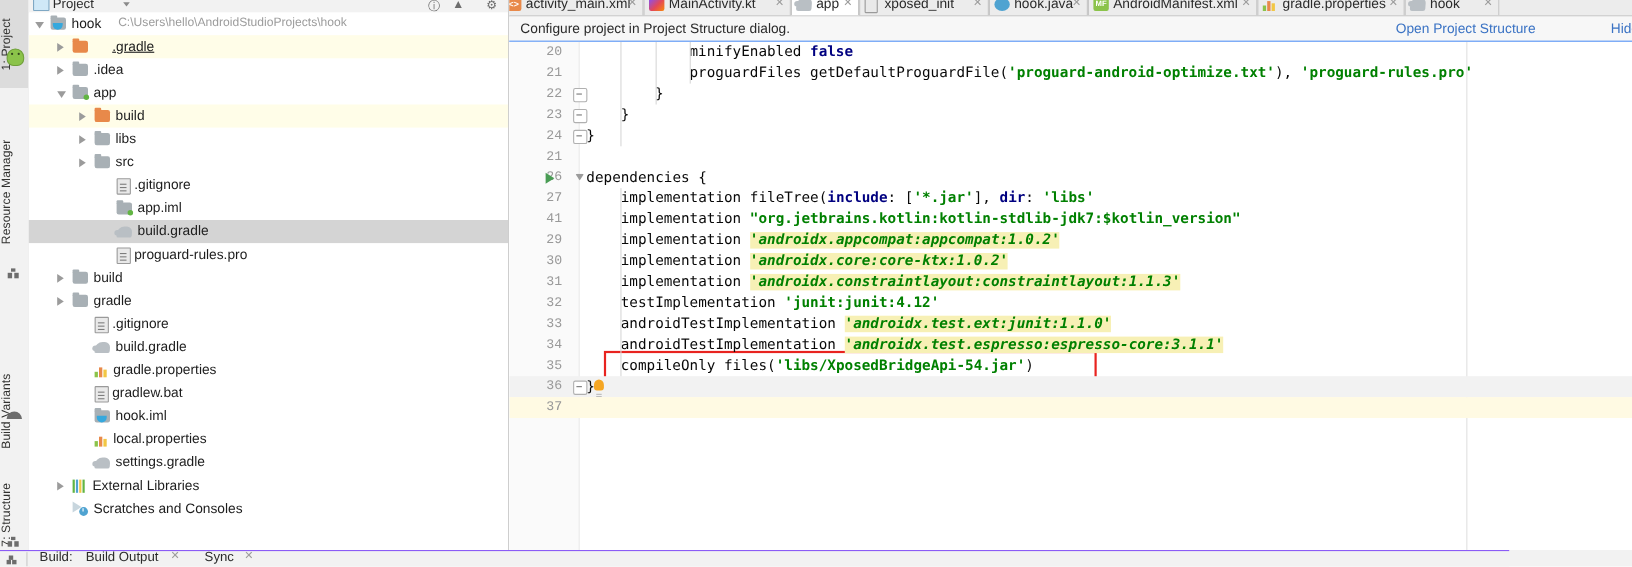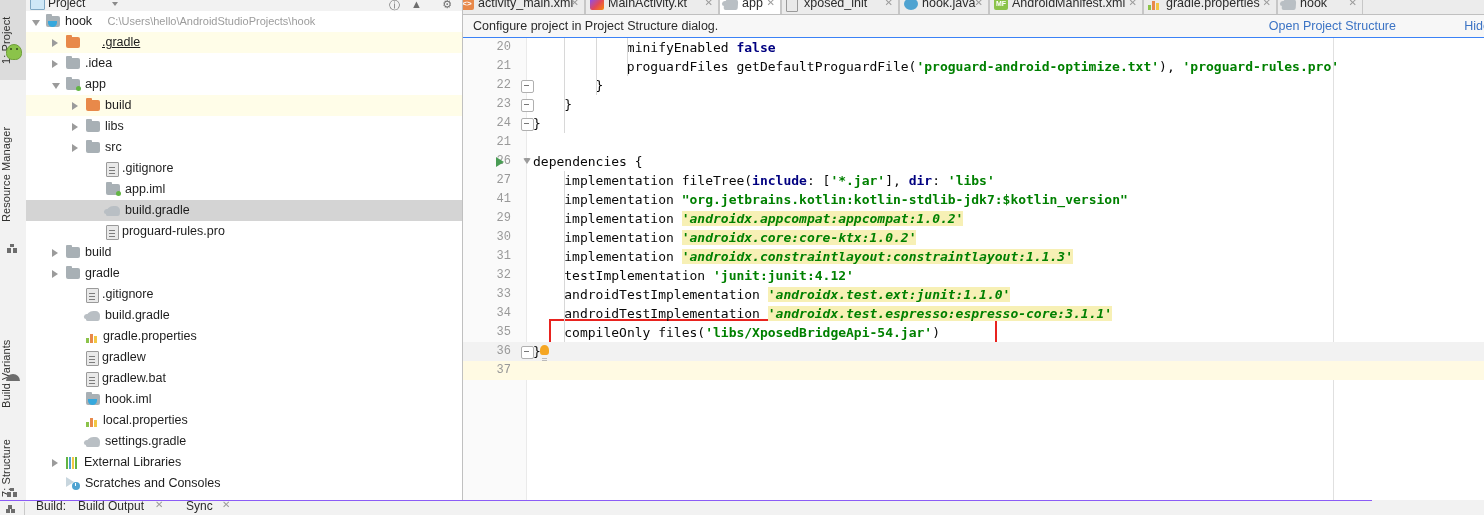--- a/index.html
+++ b/index.html
@@ -418,24 +418,20 @@
         <div class="row">
           <div class="ico props-ico" style="left: 60px; width: 12px; height: 12px; top: 5px;">
             <i></i>
             <i></i>
             <i></i>
           </div>
           <div class="lbl" style="left: 77px;">gradle.properties</div>
         </div>
         <div class="row">
           <div class="ico doc" style="left: 60px; width: 11px; height: 13px; top: 4px;"></div>
-          <div class="lbl" style="left: 76px;">gradlew</div>
-        </div>
-        <div class="row">
-          <div class="ico doc" style="left: 60px; width: 11px; height: 13px; top: 4px;"></div>
           <div class="lbl" style="left: 76px;">gradlew.bat</div>
         </div>
         <div class="row">
           <div class="ico f-java" style="left: 60px; width: 14px; height: 11px; top: 5px;"></div>
           <div class="lbl" style="left: 79px;">hook.iml</div>
         </div>
         <div class="row">
           <div class="ico props-ico" style="left: 60px; width: 12px; height: 12px; top: 5px;">
             <i></i>
             <i></i>

